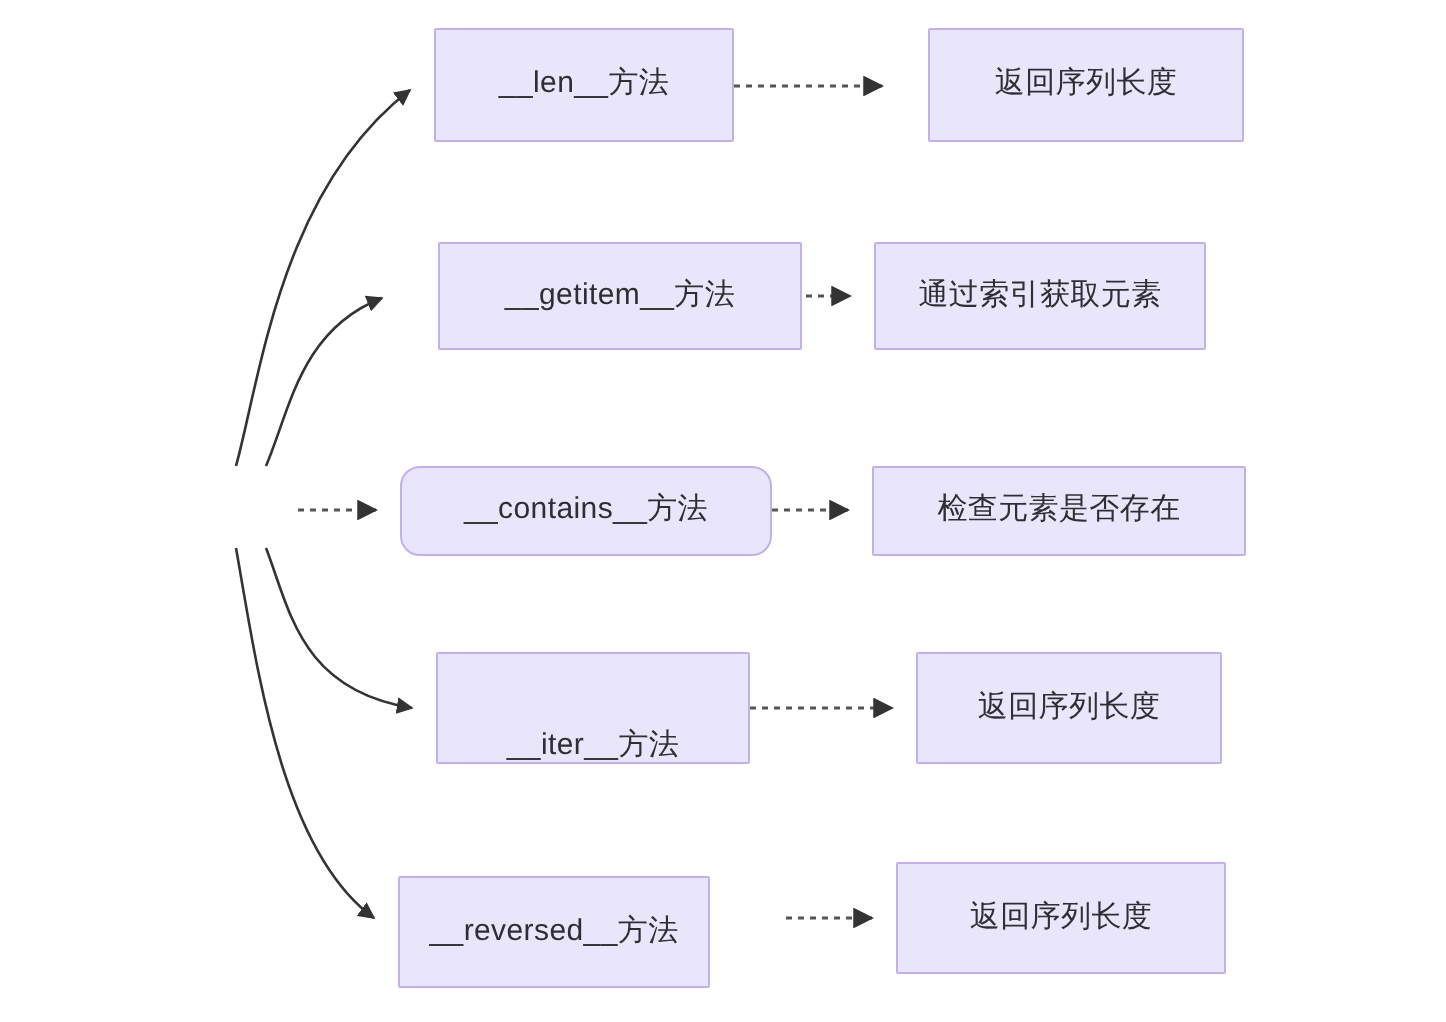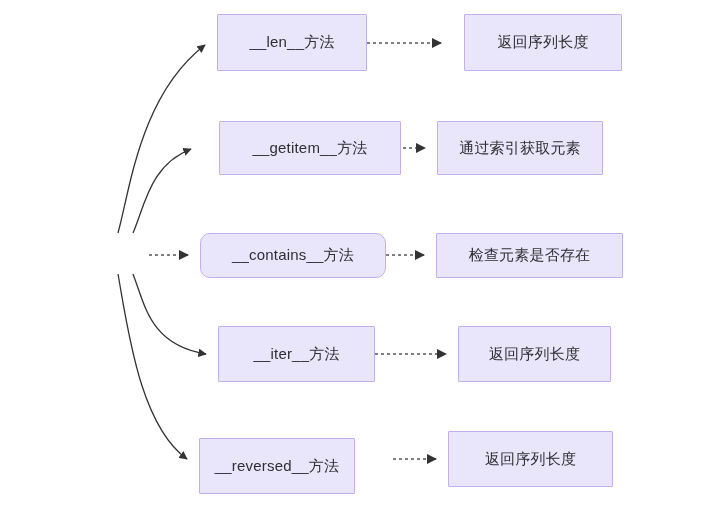--- a/index.html
+++ b/index.html
@@ -83,21 +83,21 @@
   </div>
 
   <div class="node" style="left:203px; top:121px; width:182px; height:54px;margin-left:16px;">
     <span class="node-label">__getitem__方法</span>
   </div>
 
   <div class="node" style="left:200px; top:233px; width:186px; height:45px;border-radius:10px;">
     <span class="node-label">__contains__方法</span>
   </div>
 
-  <div class="node" style="left:218px; top:326px; width:157px; height:56px;">
+  <div class="node" style="left:218px; top:326px; width:157px; height:56px;align-items:flex-end;">
     <span class="node-label">__iter__方法</span>
   </div>
 
   <div class="node" style="left:199px; top:438px; width:156px; height:56px;text-align:center;">
     <span class="node-label">__reversed__方法</span>
   </div>
 
   <div class="node" style="left:464px; top:14px; width:158px; height:57px;font-family:Liberation Serif, serif;">
     <span class="node-label">返回序列长度</span>
   </div>

